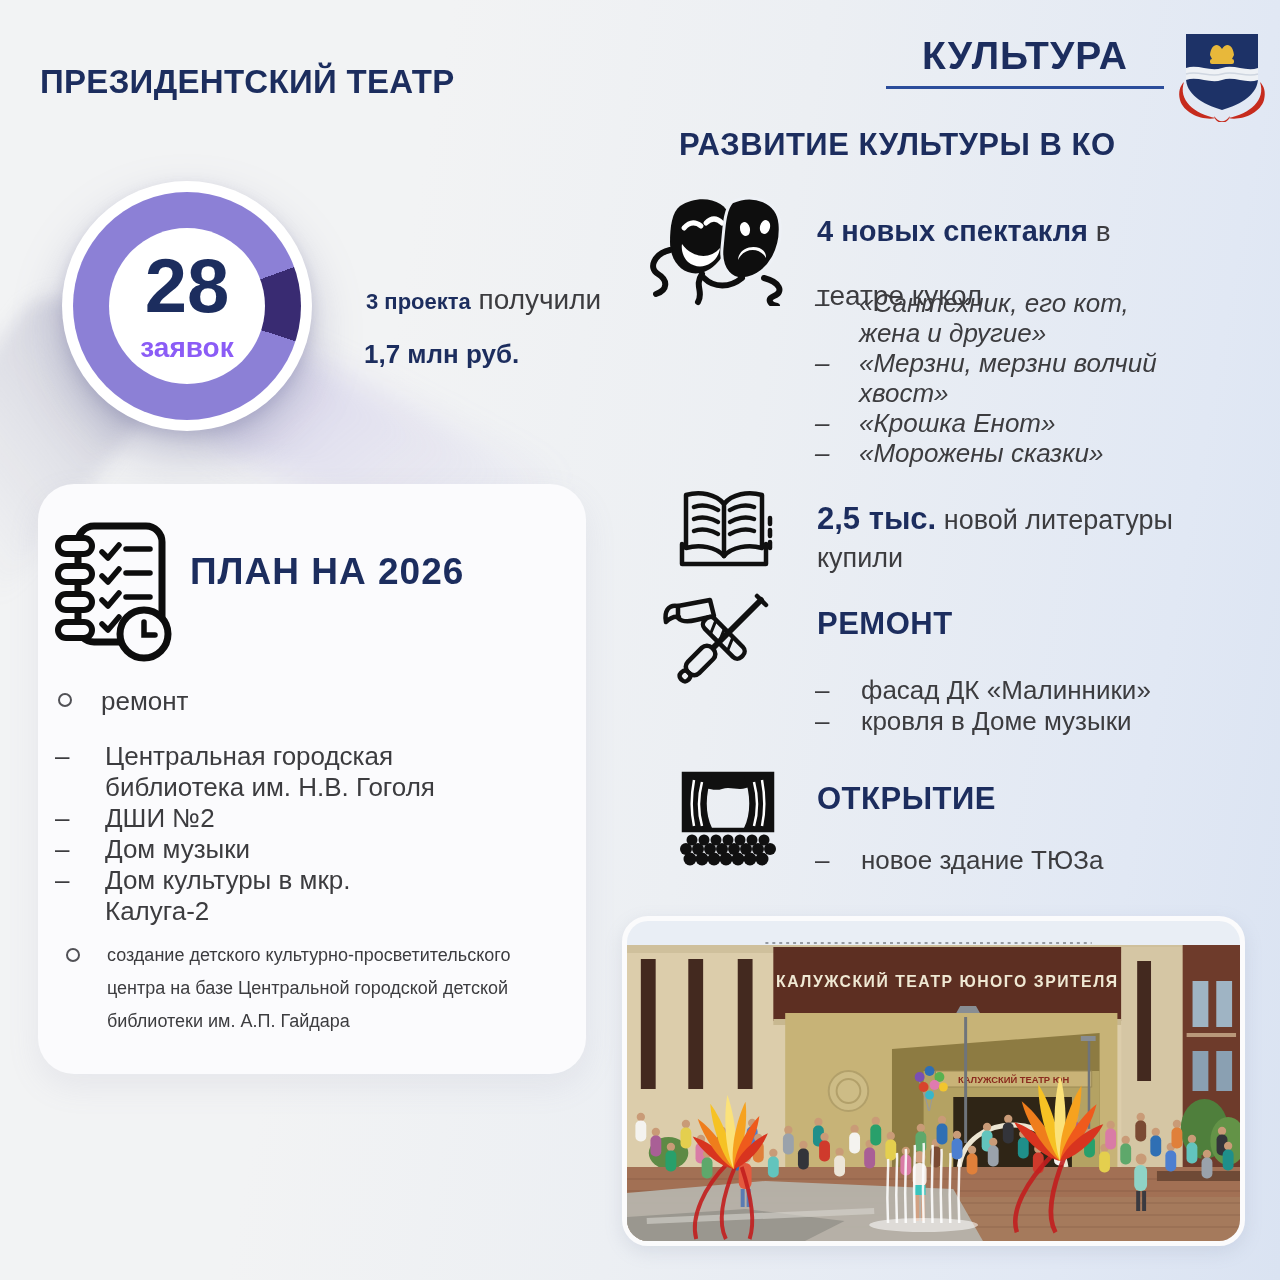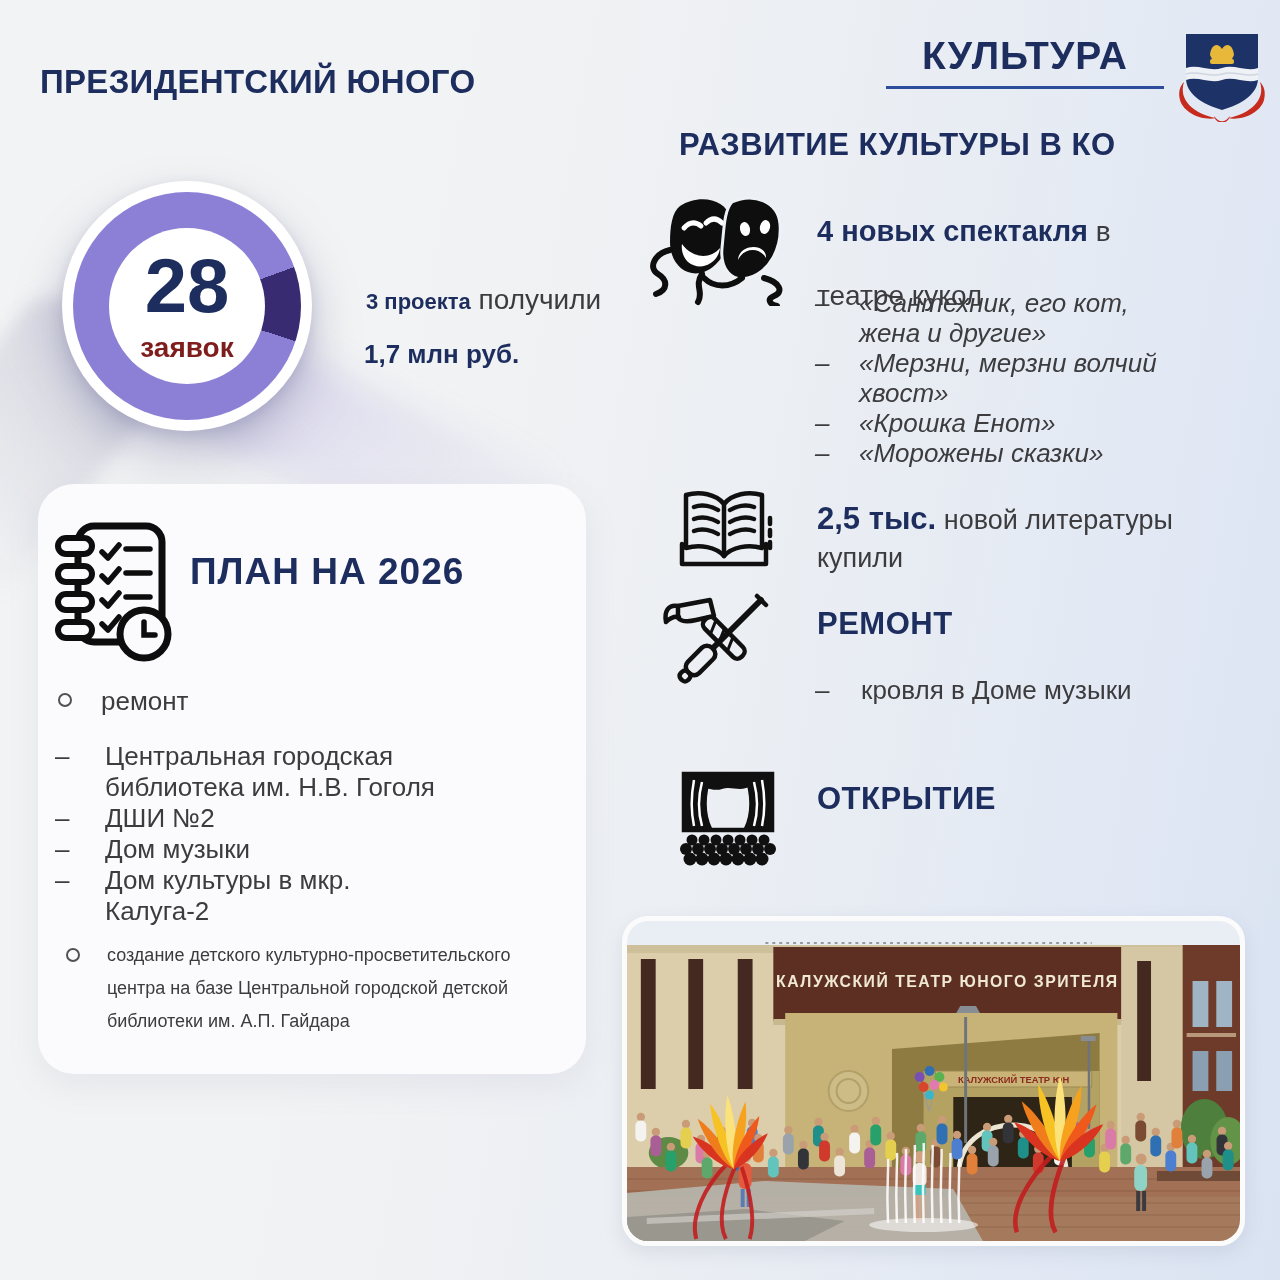--- a/index.html
+++ b/index.html
@@ -22,21 +22,21 @@
   .brand-underline{left:886px;top:86px;width:278px;height:3px;background:#2b4d9b;}
   .section-title{left:679px;top:127px;font-size:31px;font-weight:800;color:#1c2d5e;letter-spacing:.5px;}
   
   .donut-outer{left:62px;top:181px;width:250px;height:250px;border-radius:50%;background:#fff;
     box-shadow:0 24px 48px rgba(125,125,165,.42),0 6px 14px rgba(125,125,165,.28);}
   .donut-ring{position:absolute;inset:11px;border-radius:50%;
     background:conic-gradient(#8c80d6 0deg 70deg,#392b72 70deg 108deg,#8c80d6 108deg 360deg);}
   .donut-hole{position:absolute;inset:47px;border-radius:50%;background:#fff;
     display:flex;flex-direction:column;align-items:center;justify-content:center;}
   .donut-value{font-size:76px;font-weight:800;color:#1c2d5e;line-height:1;}
-  .donut-label{font-size:28px;font-weight:800;color:#7f1d1d;margin-top:8px;}
+  .donut-label{font-size:28px;font-weight:800;color:#8b5cf6;margin-top:8px;}
   
   .projects-line{left:366px;top:284px;font-size:28px;}
   .projects-line .strong{font-size:22px;font-weight:800;color:#1c2d5e;}
   .amount-line{left:364px;top:339px;font-size:26px;font-weight:800;color:#1c2d5e;}
   
   .plan-card{left:38px;top:484px;width:548px;height:590px;background:#fbfbfd;border-radius:36px;
     box-shadow:0 12px 32px rgba(140,140,175,.12);}
   .plan-title{left:190px;top:551px;font-size:37px;font-weight:800;color:#1c2d5e;letter-spacing:1px;}
   .bullet-row{display:flex;align-items:flex-start;}
   .circle-marker{width:10px;height:10px;border:2.5px solid #515156;border-radius:50%;flex:0 0 auto;}
@@ -72,21 +72,21 @@
 </style>
 </head>
 <body>
 
 <div class="canvas">
 
   <div class="abs donut-streak"></div>
   <div class="abs lavender-streak"></div>
 
   <div class="abs fund-title">
-    <div>ПРЕЗИДЕНТСКИЙ ЮНОГО</div>
+    <div>ПРЕЗИДЕНТСКИЙ ТЕАТР</div>
   </div>
 
   <div class="abs brand-title">КУЛЬТУРА</div>
   <div class="abs brand-underline"></div>
   <div class="abs icon-box" style="left:1176px;top:32px;width:92px;height:90px;">
     <svg viewBox="0 0 92 90">
       <path d="M10,2 H82 V46 C82,62 66,72 46,78 C26,72 10,62 10,46 Z" fill="#1d3267"></path>
       <path d="M34,23 C35,12 42,10 46,17 C50,10 57,12 58,23 L56,27 H36 Z" fill="#e8b83a"></path>
       <rect x="34" y="27" width="24" height="5" rx="2" fill="#e8b83a"></rect>
       <path d="M10,36 C22,32 34,40 46,36 C58,32 70,40 82,36 L82,48 C70,52 58,44 46,48 C34,52 22,44 10,48 Z" fill="#eef1f5"></path>
@@ -219,20 +219,21 @@
         <path d="M20,14 C10,12 6,20 8,30 C12,26 16,24 21,25"></path>
         <g transform="translate(46,26) rotate(-45)">
           <rect x="-7" y="2" width="14" height="52" rx="6"></rect>
           <path d="M-7,16 L7,10 M-7,28 L7,22 M-7,40 L7,34" stroke-width="3"></path>
         </g>
       </g>
     </svg>
   </div>
   <div class="abs sub-title repair-title">РЕМОНТ</div>
   <ul class="abs dash-list repair-list">
+    <li>фасад ДК «Малинники»</li>
     <li>кровля в Доме музыки</li>
   </ul>
 
   <div class="abs icon-box" style="left:678px;top:770px;width:100px;height:96px;">
     <svg viewBox="0 0 100 96">
       <rect x="6" y="4" width="88" height="56" fill="none" stroke="#101010" stroke-width="4.5"></rect>
       <path d="M8,6 H92 V15 C84,21 76,15 68,18 C60,21 52,16 44,19 C36,22 28,16 20,19 C14,21 10,18 8,16 Z" fill="#101010"></path>
       <path d="M8,6 L34,6 C27,24 27,44 34,58 L8,58 Z" fill="#101010"></path>
       <path d="M92,6 L66,6 C73,24 73,44 66,58 L92,58 Z" fill="#101010"></path>
       <g stroke="#fff" stroke-width="2.5" fill="none">
@@ -261,20 +262,23 @@
           <circle cx="24" cy="89" r="6.5"></circle>
           <circle cx="36" cy="89" r="6.5"></circle>
           <circle cx="48" cy="89" r="6.5"></circle>
           <circle cx="60" cy="89" r="6.5"></circle>
           <circle cx="72" cy="89" r="6.5"></circle>
           <circle cx="84" cy="89" r="6.5"></circle>
       </g>
     </svg>
   </div>
   <div class="abs sub-title opening-title">ОТКРЫТИЕ</div>
+  <ul class="abs dash-list opening-list">
+    <li>новое здание ТЮЗа</li>
+  </ul>
 
   <div class="abs photo-card">
     <svg viewBox="0 0 620 320" preserveAspectRatio="none" font-family="Liberation Sans, DejaVu Sans, sans-serif">
 
       <rect x="0" y="0" width="620" height="26" fill="#e9eef5"></rect>
       <path d="M140,22 H470" stroke="#7a7f86" stroke-width="1.5" stroke-dasharray="3 4" fill="none"></path>
 
       <rect x="0" y="24" width="620" height="224" fill="#dccdab"></rect>
       <rect x="0" y="24" width="620" height="8" fill="#cfc09c"></rect>
 

